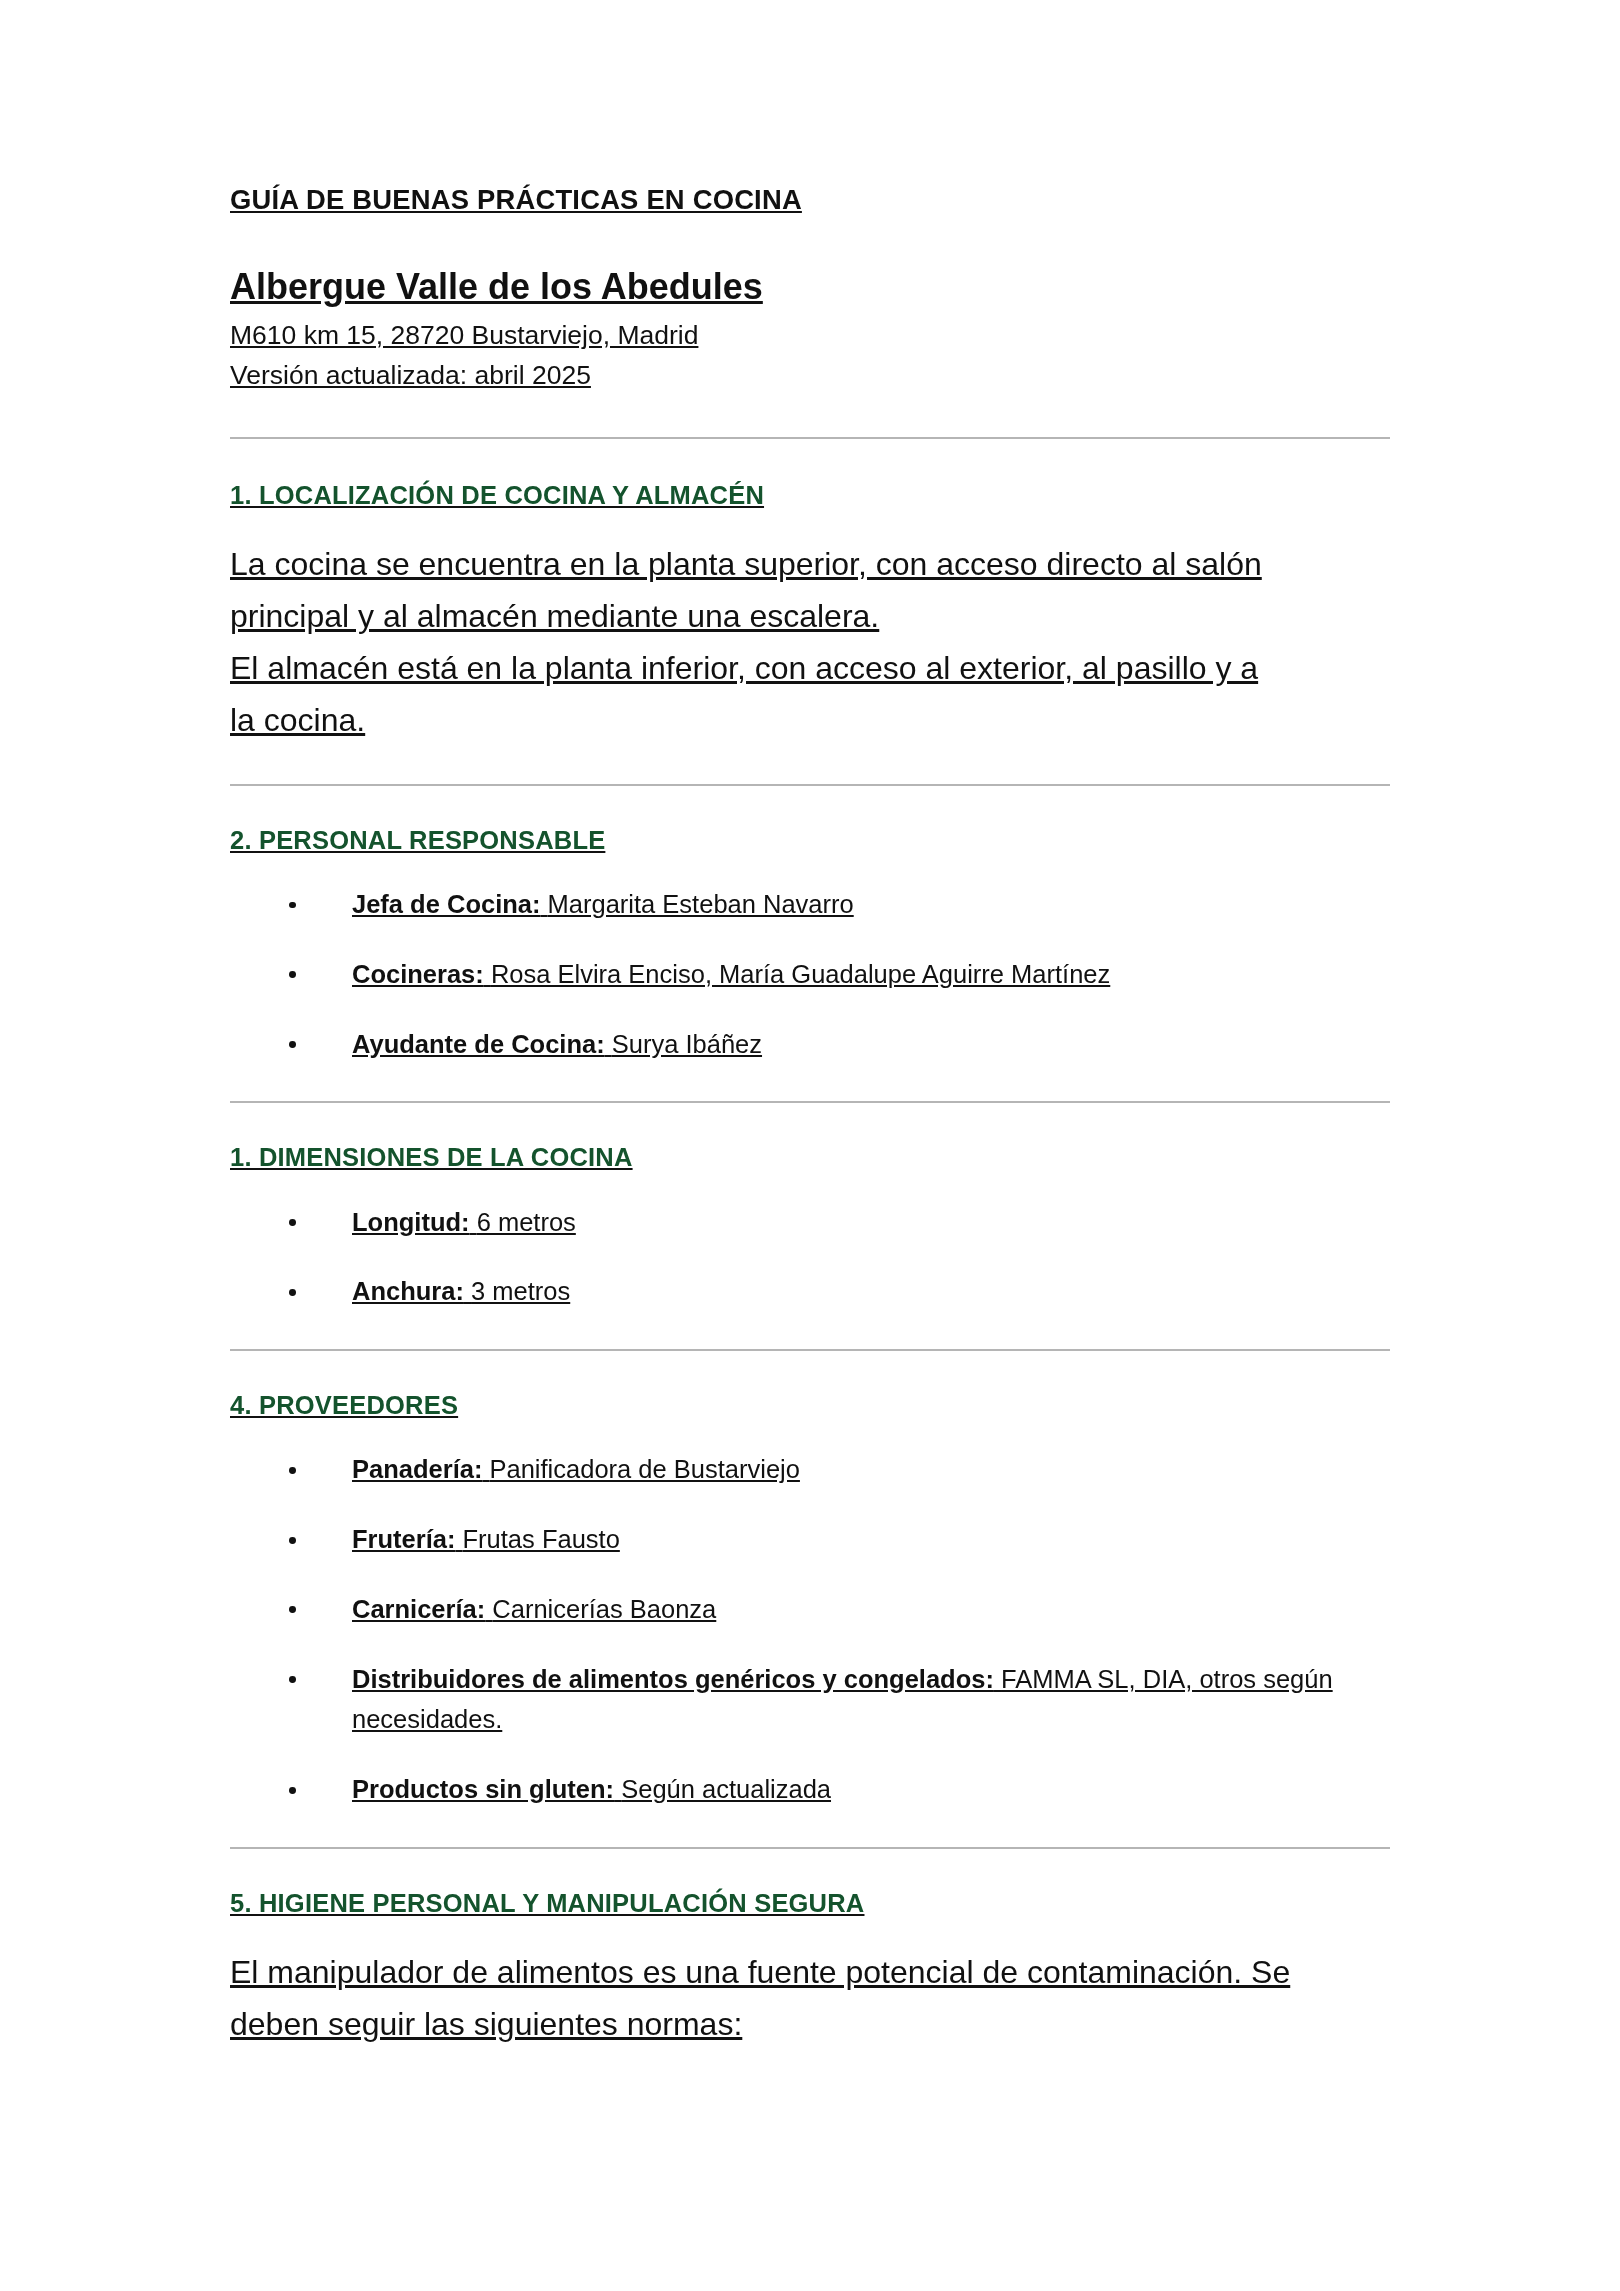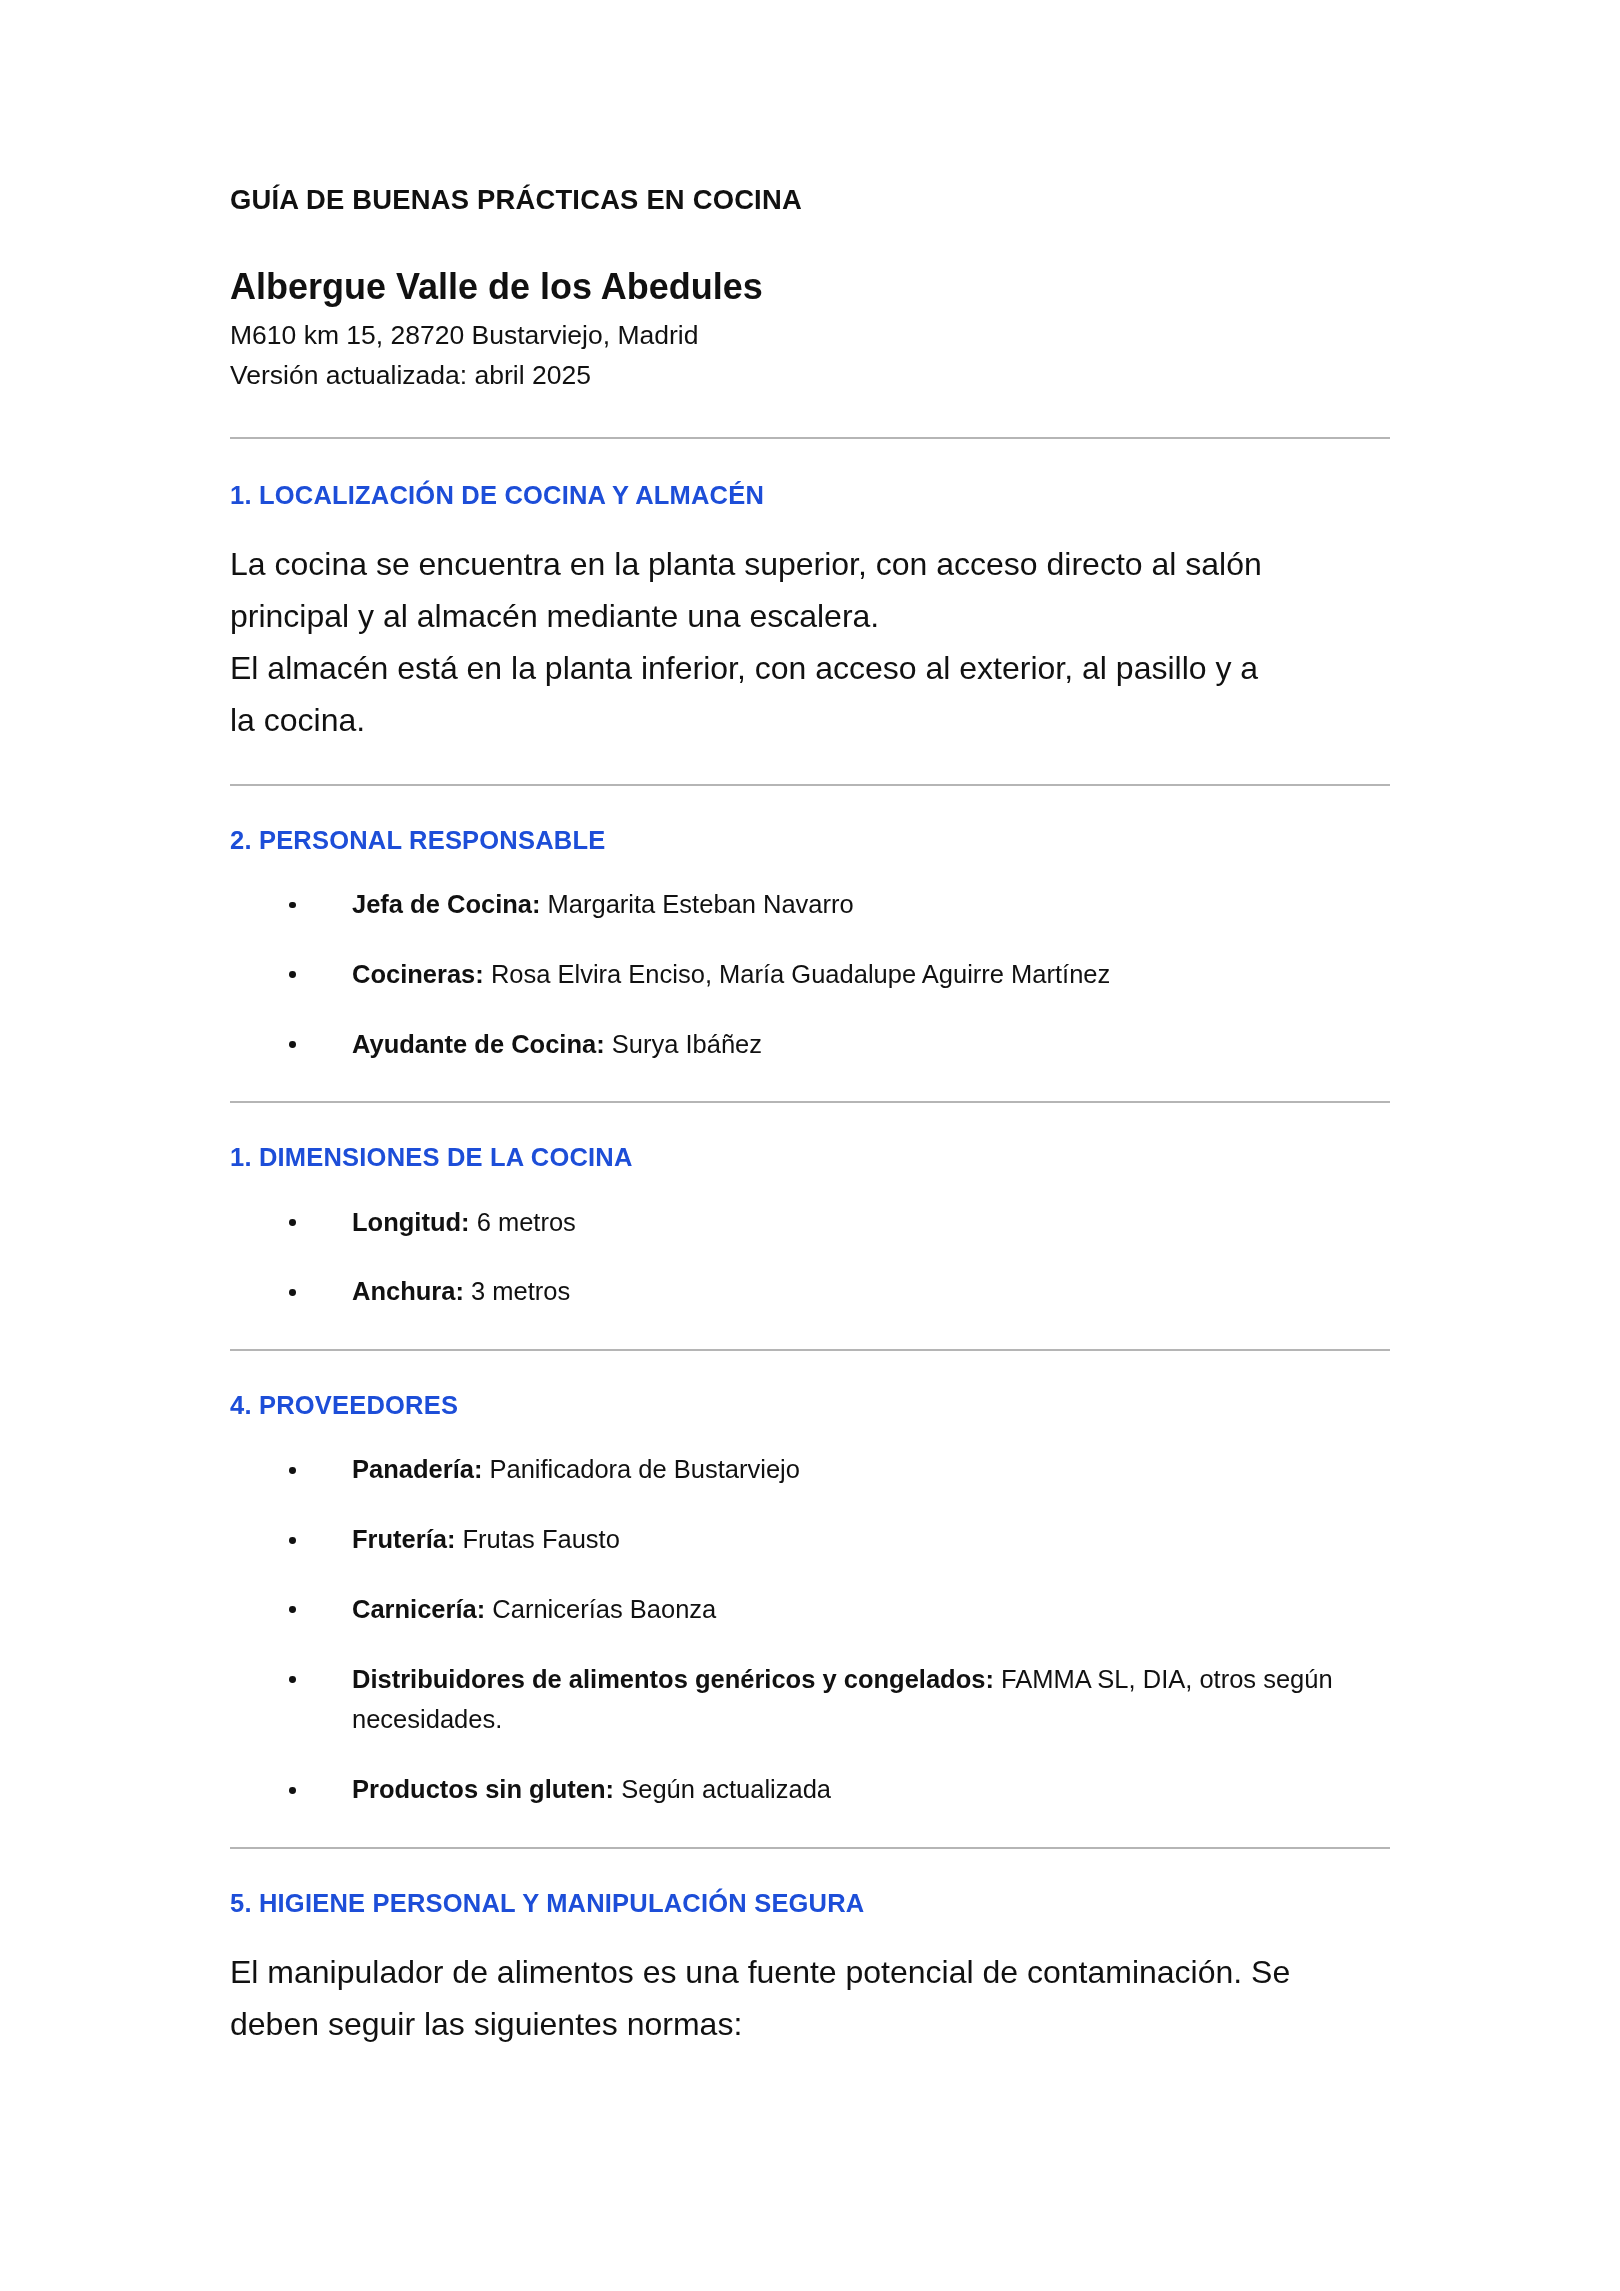--- a/index.html
+++ b/index.html
@@ -16,20 +16,21 @@
     -webkit-font-smoothing: antialiased;
   }
 
   .page {
     position: relative;
     width: 1620px;
     height: 2292px;
     background: #ffffff;
     box-sizing: border-box;
     padding: 182px 230px 0 230px;
+    text-decoration: underline;
   }
 
   .doc-title {
     font-size: 27.4px;
     font-weight: bold;
     letter-spacing: 0.2px;
     line-height: 1.35;
     margin: 0 0 41px 0;
     color: #111111;
   }
@@ -60,21 +61,21 @@
     width: 100%;
   }
   .rule.r1 { margin: 42px 0 39px 0; }
 
   .section-title {
     font-size: 25.5px;
     font-weight: bold;
     letter-spacing: 0.2px;
     line-height: 1.4;
     margin: 0 0 25.5px 0;
-    color: #1d4ed8;
+    color: #14532d;
   }
 
   .para {
     font-size: 32px;
     line-height: 1.62;
     margin: 0;
     color: #111111;
     max-width: 1078px;
   }
 

